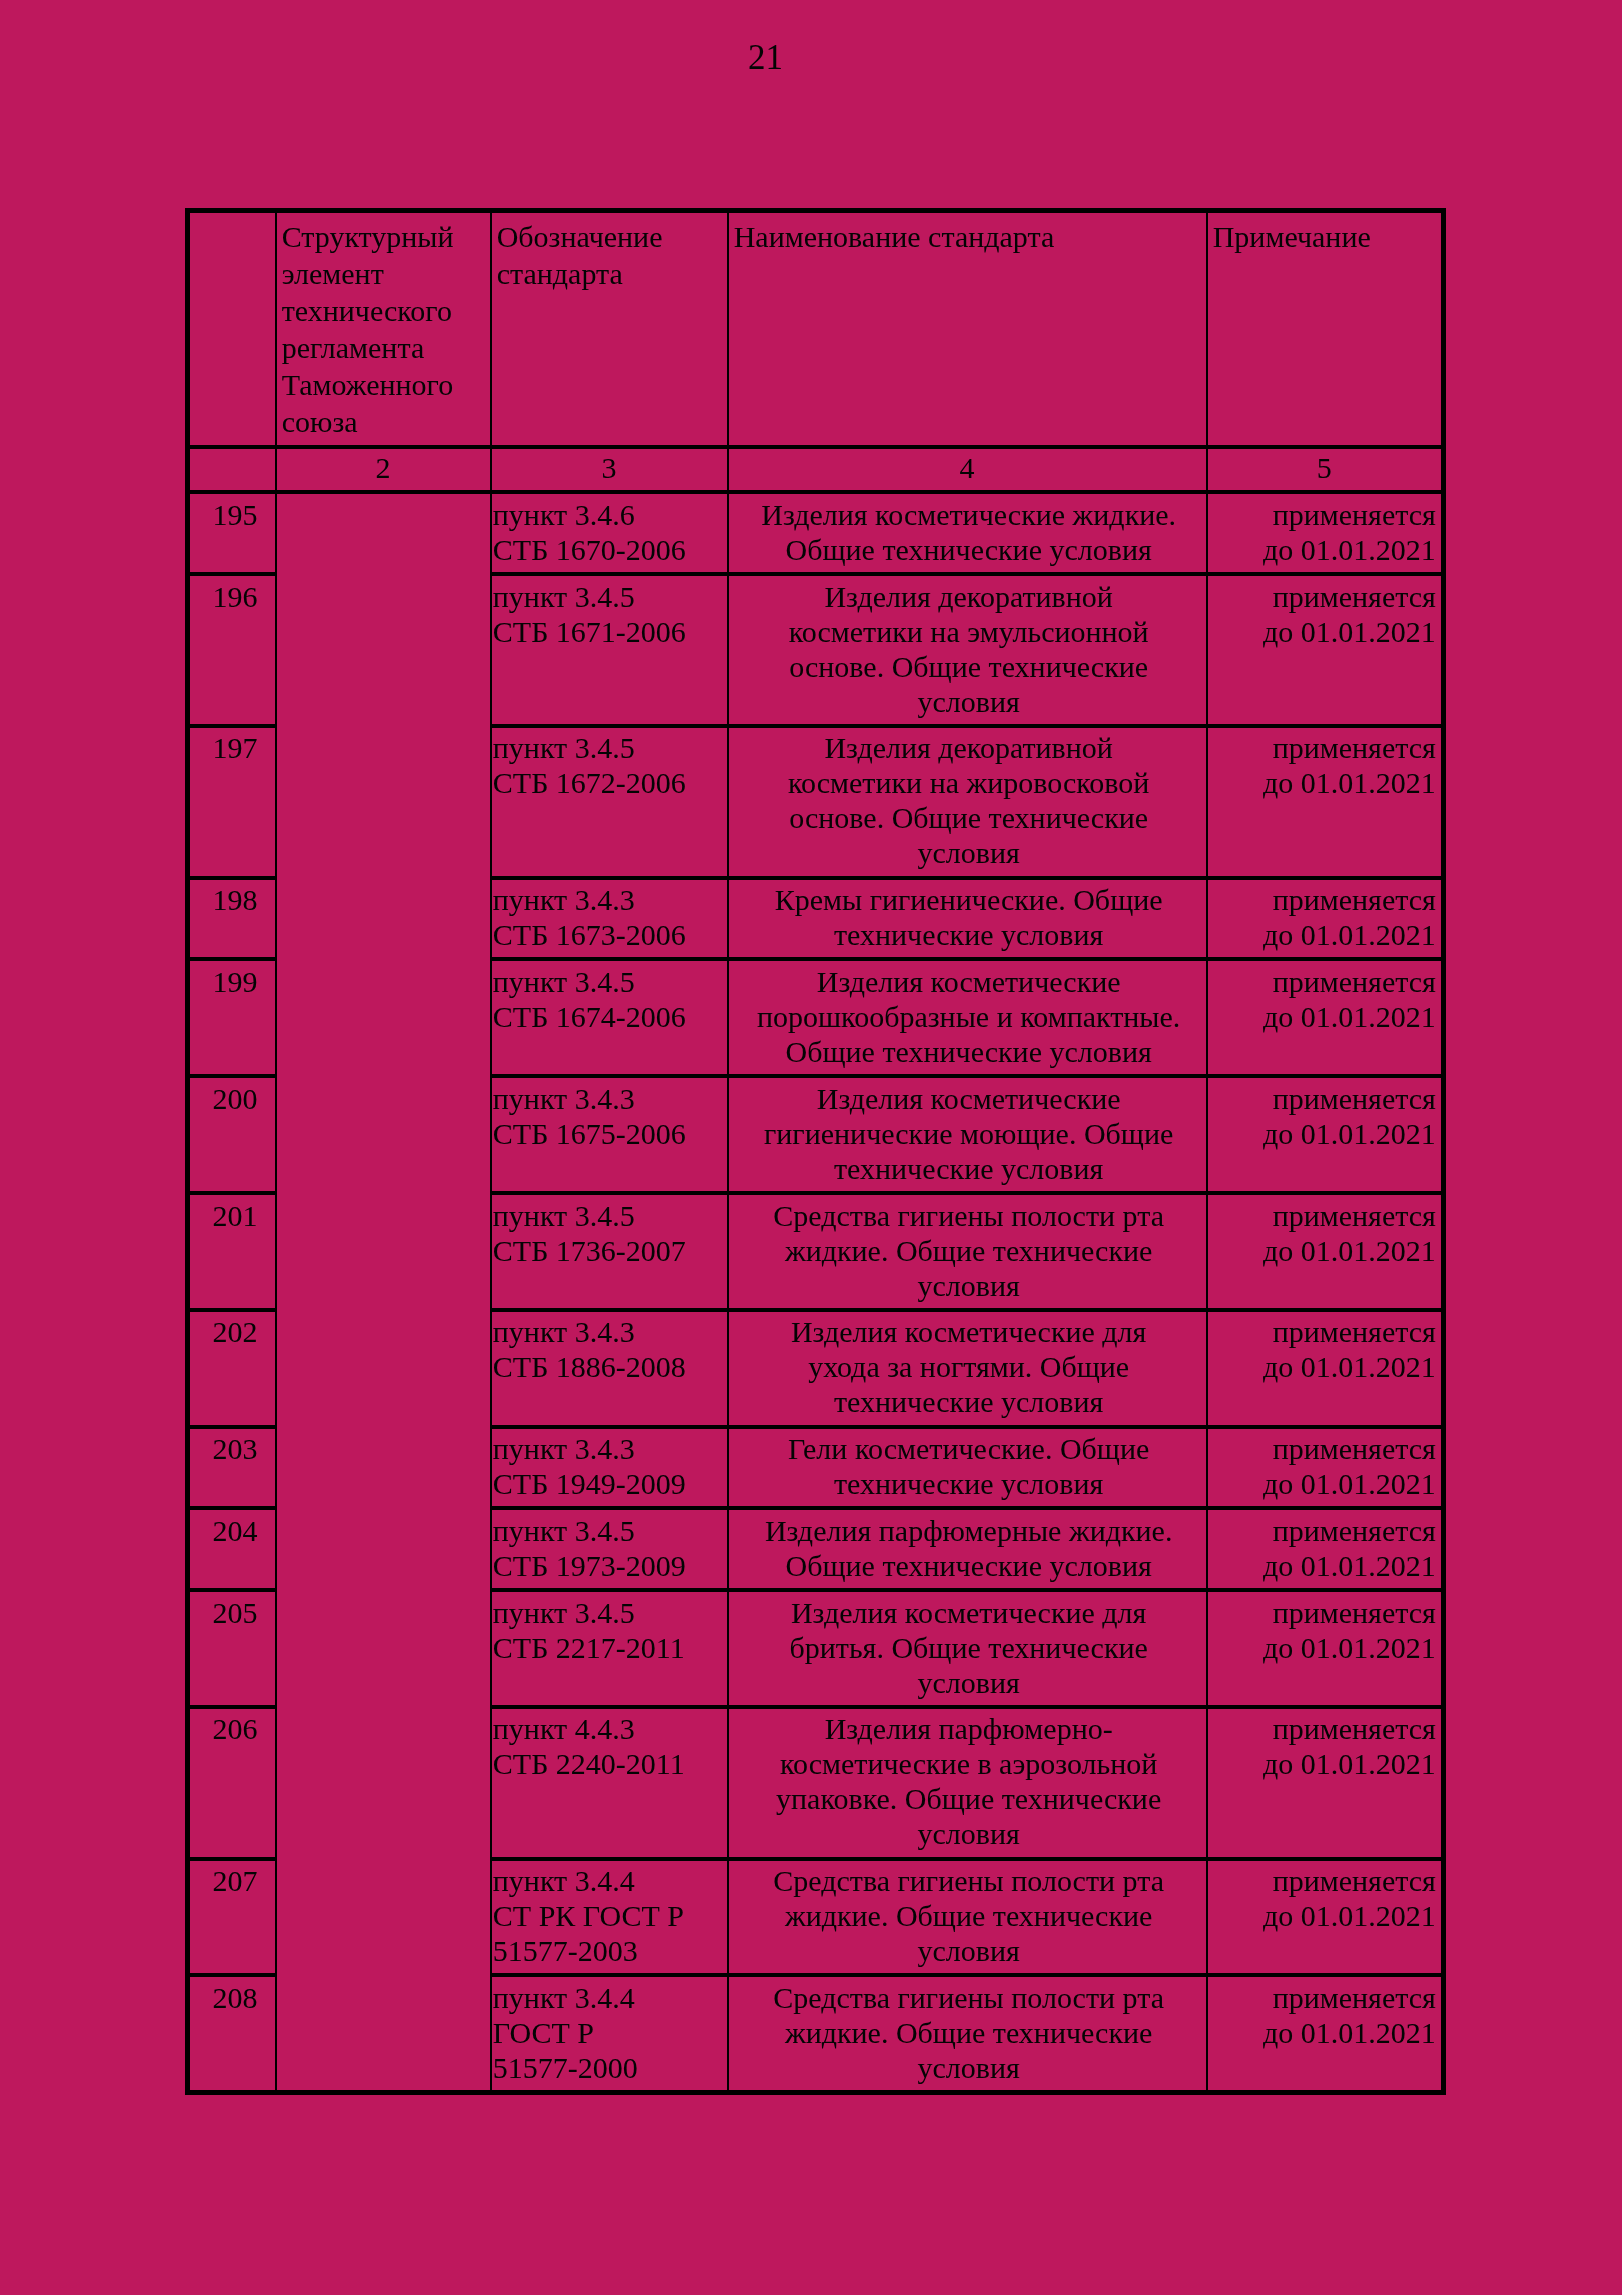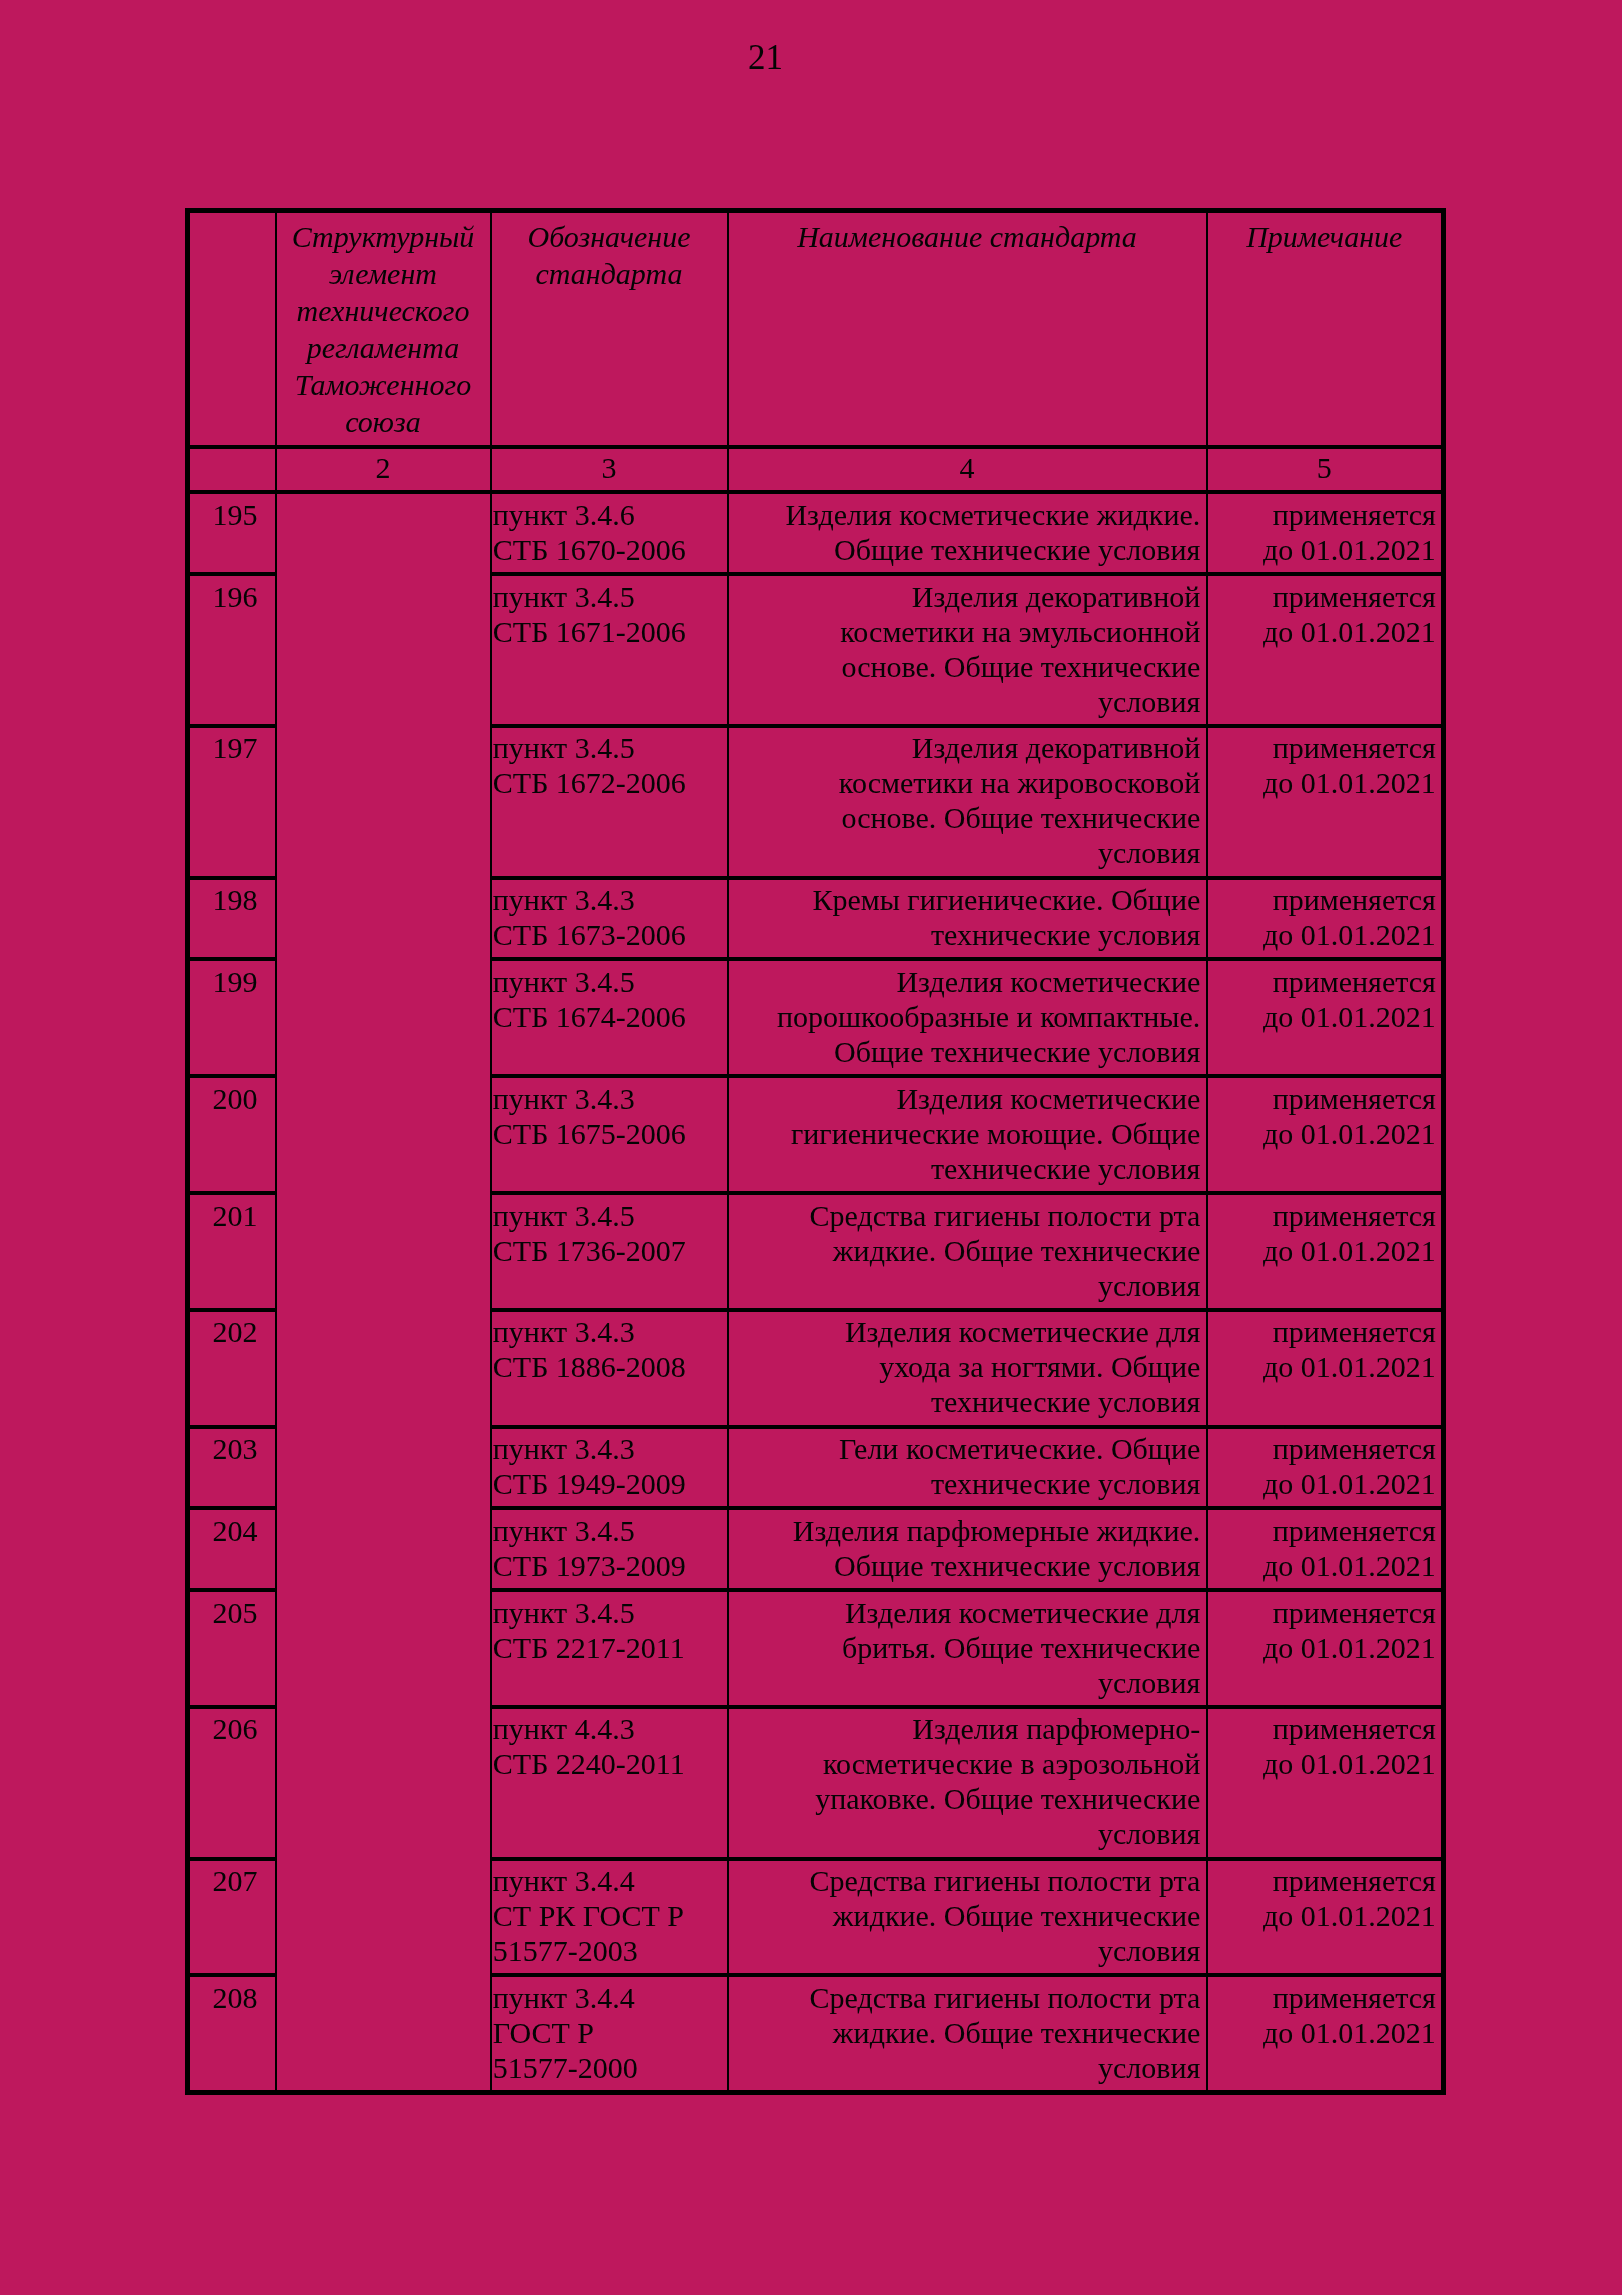--- a/index.html
+++ b/index.html
@@ -43,36 +43,34 @@
     line-height: 35px;
     border: 2.6px solid #000;
     border-top-width: 4.6px;
     border-bottom-width: 4.6px;
     padding: 2.6px 5.2px 5.2px 5.2px;
     overflow: hidden;
   }
   .pre { white-space: pre-line; }
   .header-row td {
     height: 213px;
-    text-align: center;
     padding-top: 5.2px;
     line-height: 37px;
-    font-style: italic;
   }
   .nums-row td {
     text-align: center;
     padding: 0 0 3.9px 0;
     line-height: 37px;
   }
   .cell-rownum {
     text-align: center;
     padding-left: 10.5px;
   }
   .cell-desig { text-align: left; padding-left: 1.3px; padding-right: 1.3px; }
-  .cell-name  { text-align: right; padding-left: 8.5px; }
+  .cell-name  { text-align: center; padding-left: 8.5px; }
   .cell-note  { text-align: right; padding-left: 9.2px; }
   .cell-structural { }
 </style>
 </head>
 <body>
 
 <div class="page">
 
   <div class="page-number">21</div>
 

